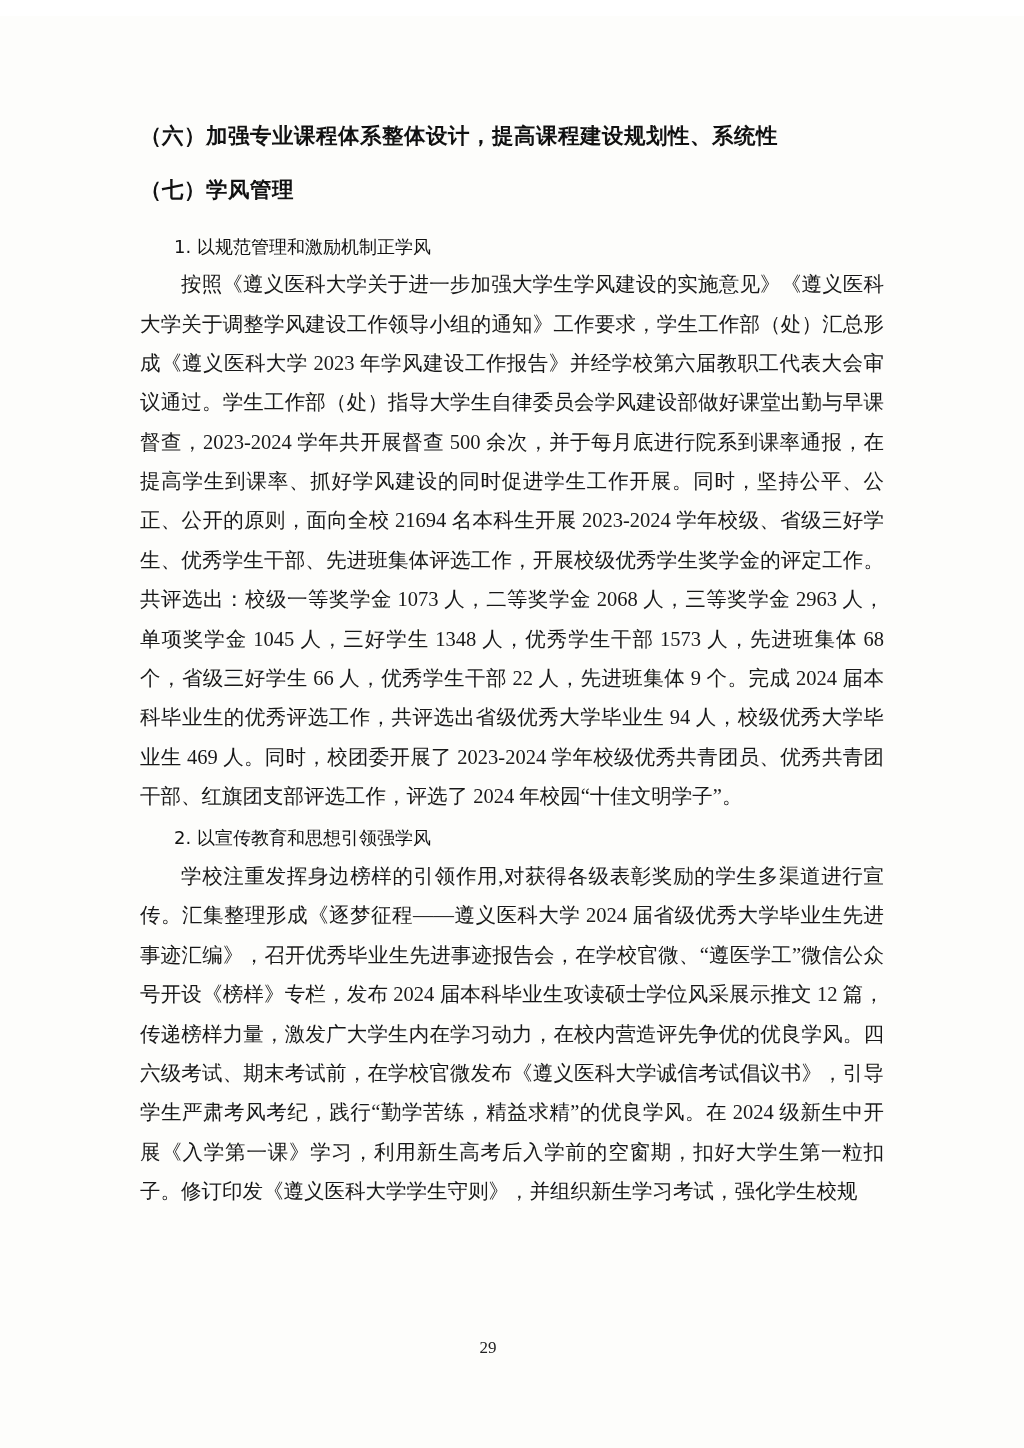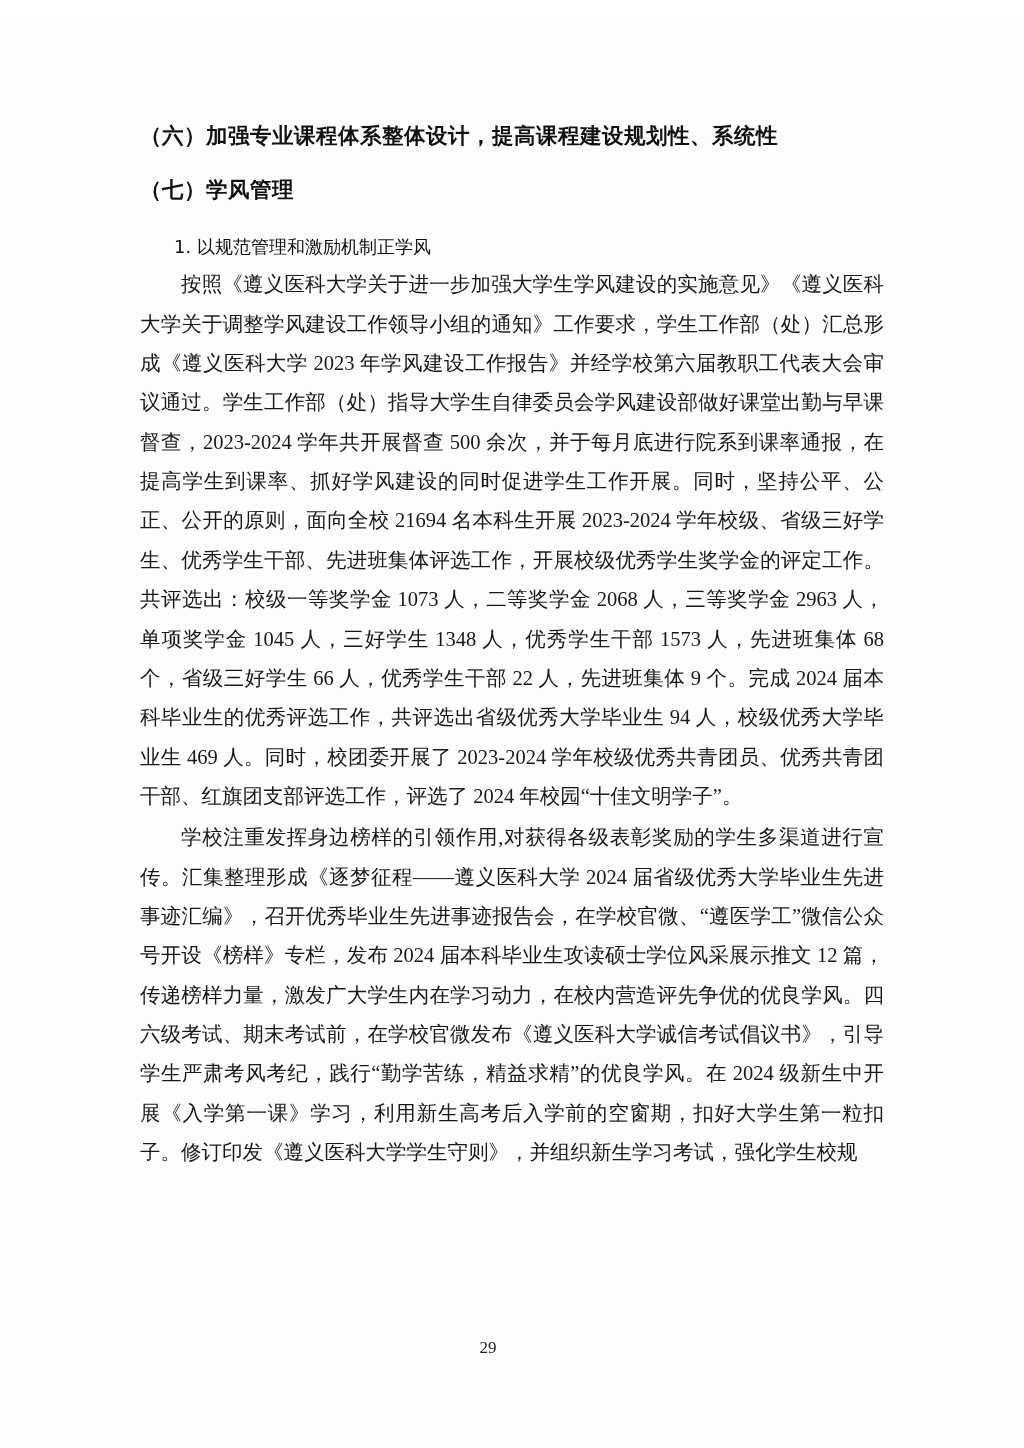--- a/index.html
+++ b/index.html
@@ -79,19 +79,20 @@
 
     <h2 class="heading">（六）加强专业课程体系整体设计，提高课程建设规划性、系统性</h2>
 
 
     <h2 class="heading second">（七）学风管理</h2>
 
     <h3 class="subheading">1. 以规范管理和激励机制正学风</h3>
 
     <p class="para">按照《遵义医科大学关于进一步加强大学生学风建设的实施意见》《遵义医科大学关于调整学风建设工作领导小组的通知》工作要求，学生工作部（处）汇总形成《遵义医科大学 2023 年学风建设工作报告》并经学校第六届教职工代表大会审议通过。学生工作部（处）指导大学生自律委员会学风建设部做好课堂出勤与早课督查，2023-2024 学年共开展督查 500 余次，并于每月底进行院系到课率通报，在提高学生到课率、抓好学风建设的同时促进学生工作开展。同时，坚持公平、公正、公开的原则，面向全校 21694 名本科生开展 2023-2024 学年校级、省级三好学生、优秀学生干部、先进班集体评选工作，开展校级优秀学生奖学金的评定工作。共评选出：校级一等奖学金 1073 人，二等奖学金 2068 人，三等奖学金 2963 人，单项奖学金 1045 人，三好学生 1348 人，优秀学生干部 1573 人，先进班集体 68 个，省级三好学生 66 人，优秀学生干部 22 人，先进班集体 9 个。完成 2024 届本科毕业生的优秀评选工作，共评选出省级优秀大学毕业生 94 人，校级优秀大学毕业生 469 人。同时，校团委开展了 2023-2024 学年校级优秀共青团员、优秀共青团干部、红旗团支部评选工作，评选了 2024 年校园“十佳文明学子”。</p>
 
+    <h3 class="subheading">2. 以宣传教育和思想引领强学风</h3>
 
     <p class="para">学校注重发挥身边榜样的引领作用,对获得各级表彰奖励的学生多渠道进行宣传。汇集整理形成《逐梦征程——遵义医科大学 2024 届省级优秀大学毕业生先进事迹汇编》，召开优秀毕业生先进事迹报告会，在学校官微、“遵医学工”微信公众号开设《榜样》专栏，发布 2024 届本科毕业生攻读硕士学位风采展示推文 12 篇，传递榜样力量，激发广大学生内在学习动力，在校内营造评先争优的优良学风。四六级考试、期末考试前，在学校官微发布《遵义医科大学诚信考试倡议书》，引导学生严肃考风考纪，践行“勤学苦练，精益求精”的优良学风。在 2024 级新生中开展《入学第一课》学习，利用新生高考后入学前的空窗期，扣好大学生第一粒扣子。修订印发《遵义医科大学学生守则》，并组织新生学习考试，强化学生校规</p>
 
   </div>
 
   <div class="page-number">29</div>
 </div>
 
 </body></html>

